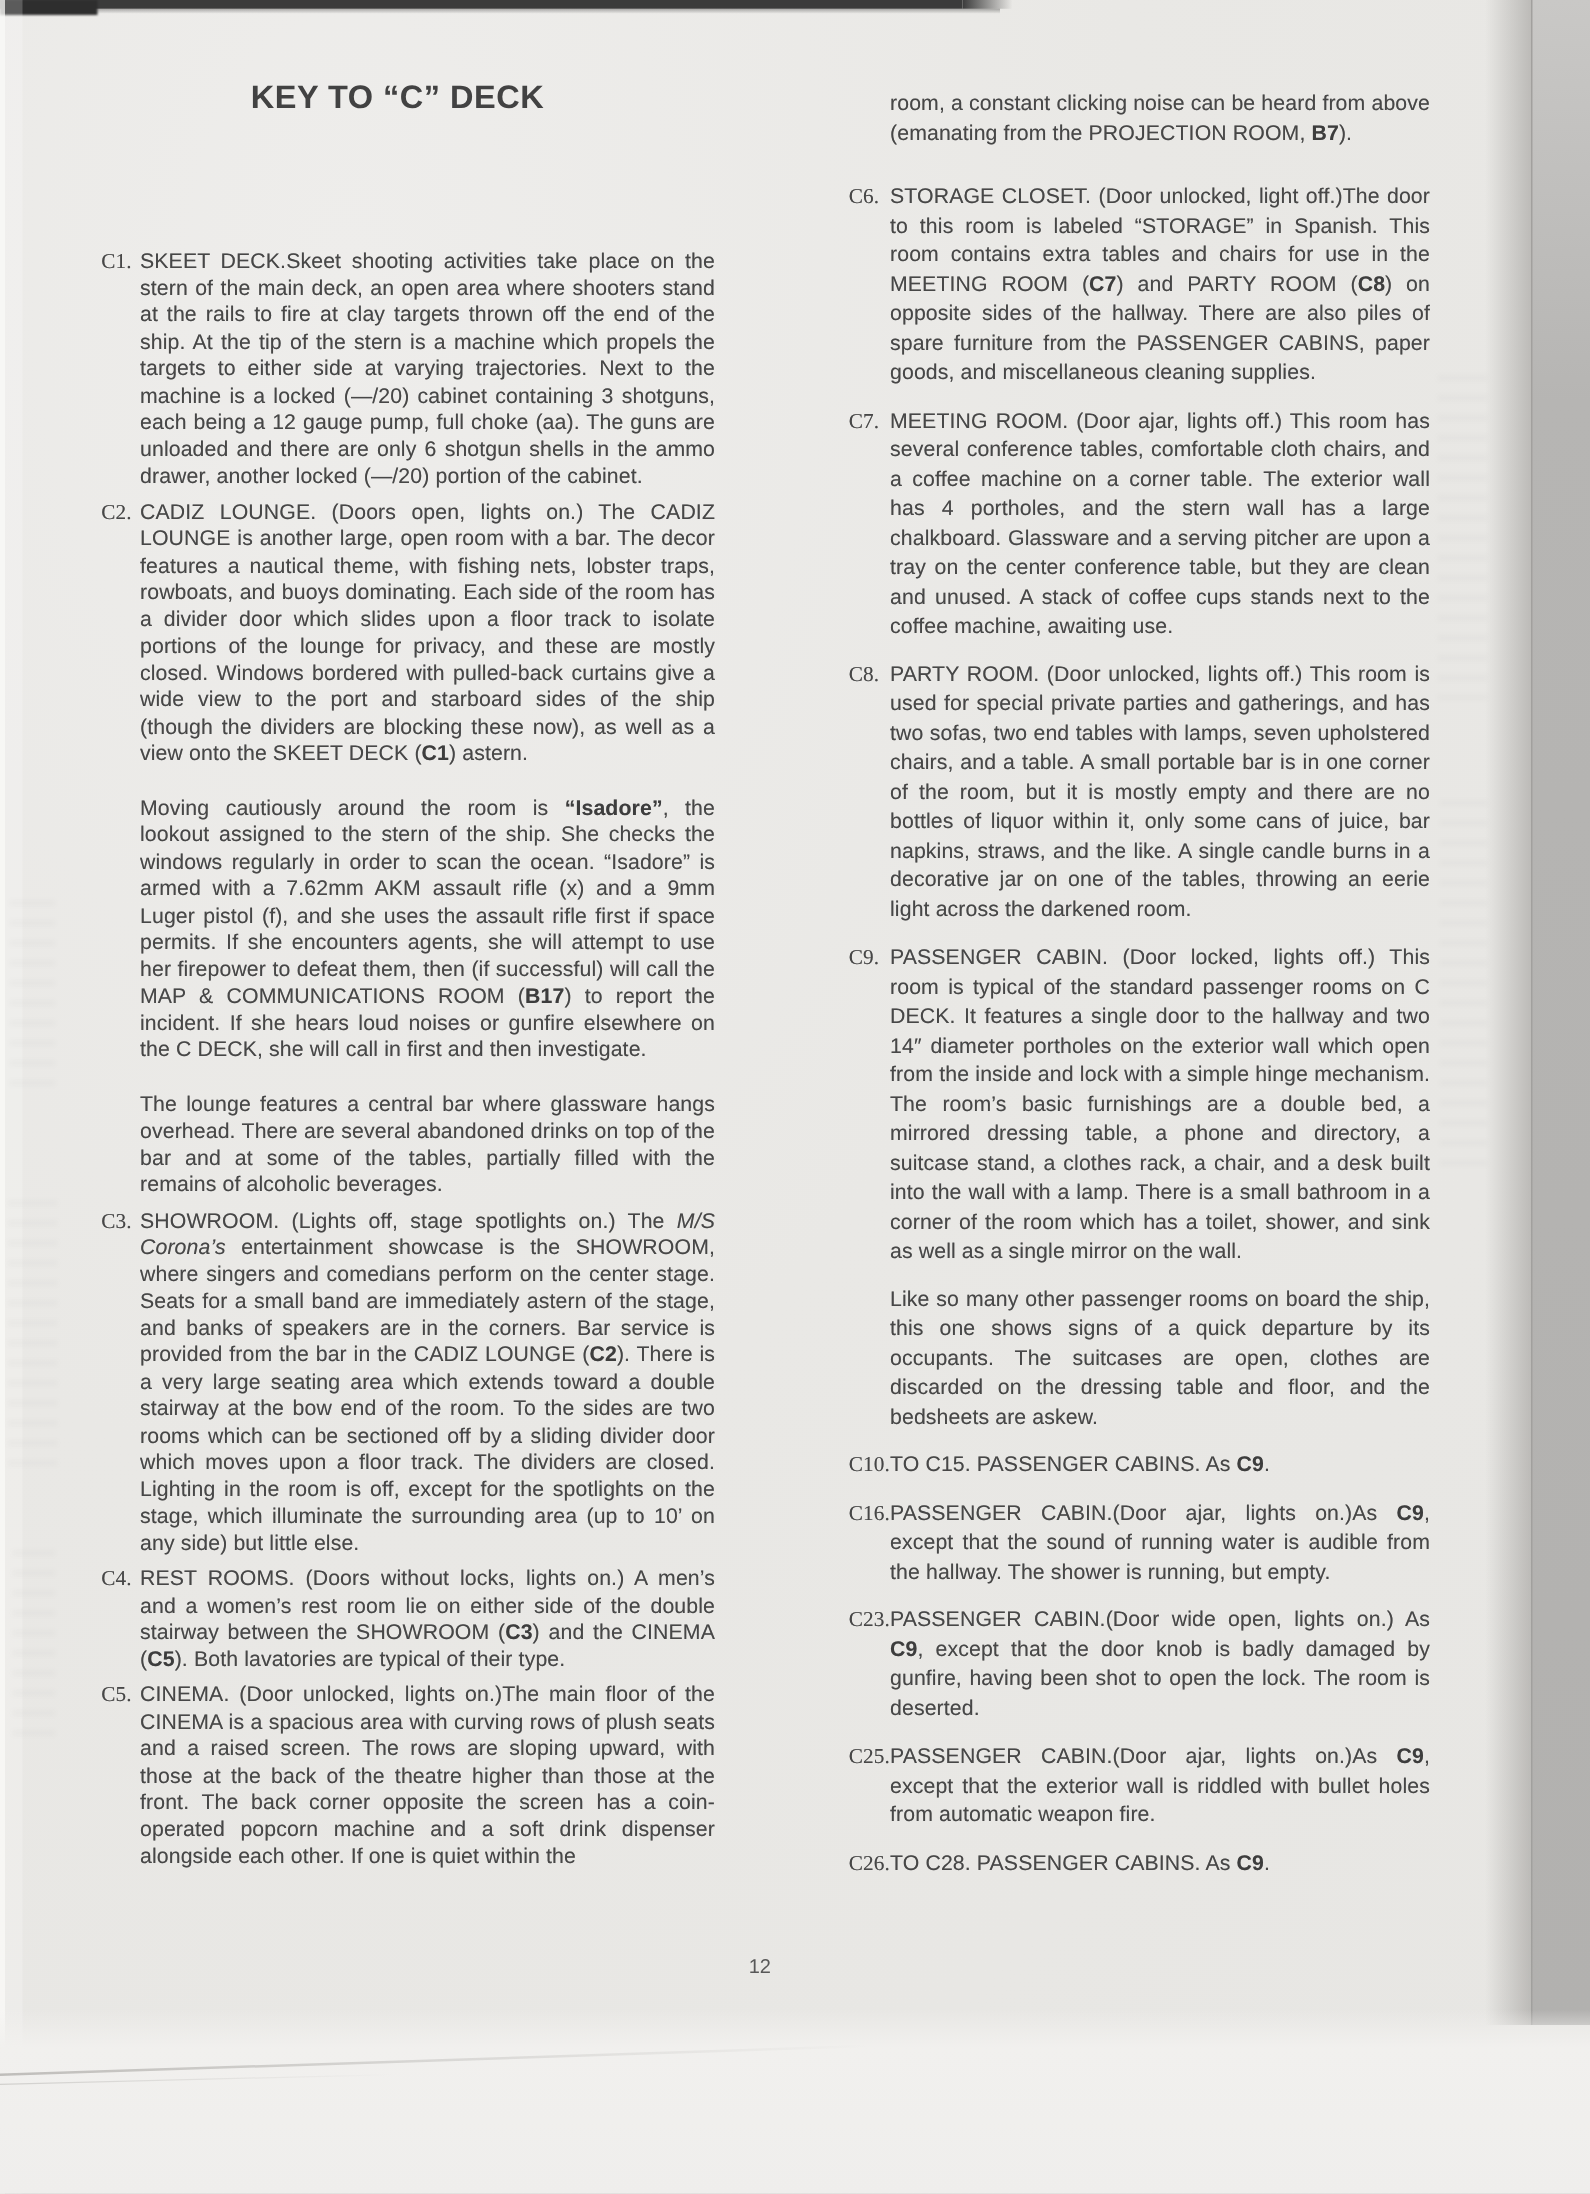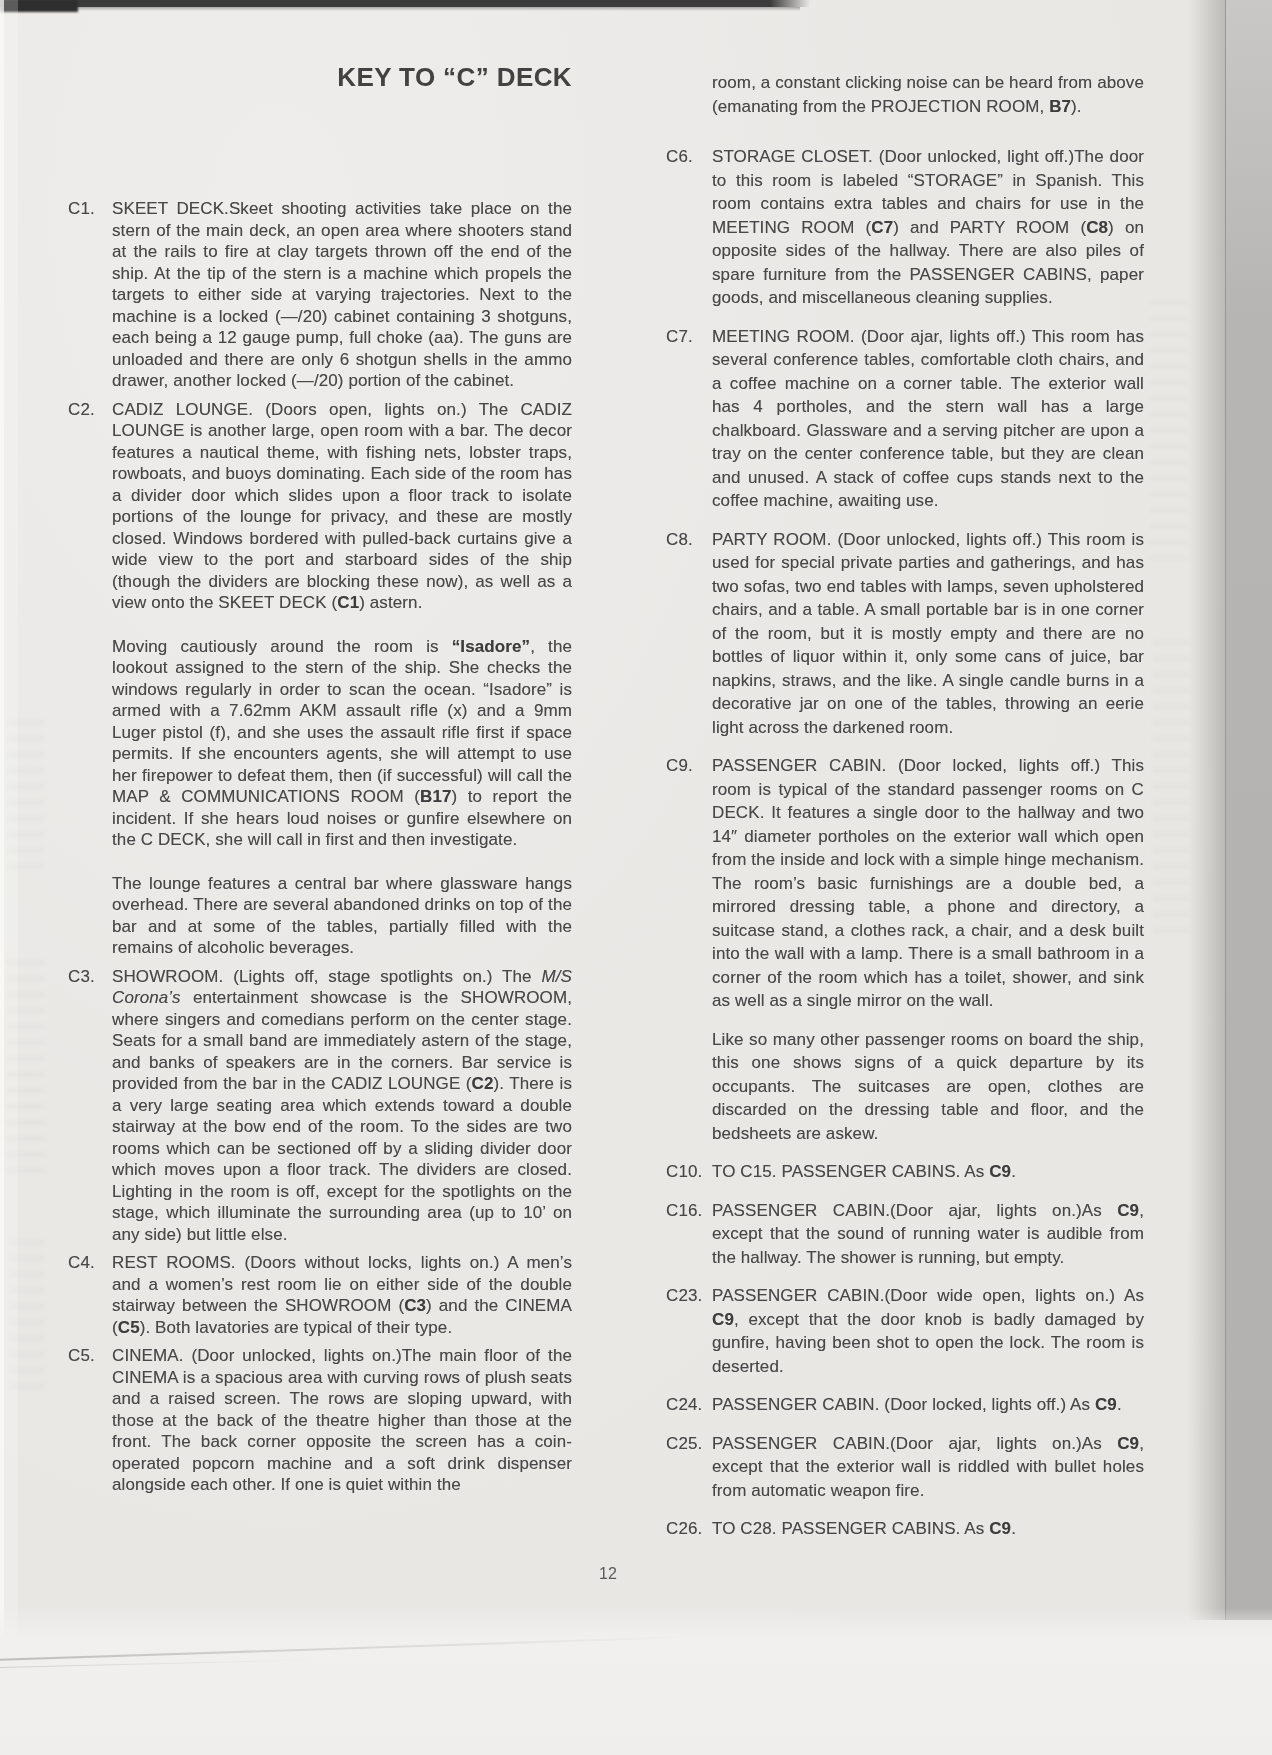--- a/index.html
+++ b/index.html
@@ -35,31 +35,31 @@
   .crease2{position:absolute;left:-4px;top:1667px;width:320px;height:1px;
     background:linear-gradient(to right,rgba(150,148,144,.35),rgba(150,148,144,0));
     transform:rotate(-1.4deg);transform-origin:left center;}
   .ghost{position:absolute;filter:blur(2px);opacity:.55;
     background:repeating-linear-gradient(rgba(110,110,110,.07) 0 5px,rgba(0,0,0,0) 5px 16px);}
   
   .col{position:absolute;color:#474747;}
   .col-left{left:64px;top:62px;width:508px;}
   .col-right{left:662px;top:55px;width:482px;margin-top:16px;}
   .doc-title{
-    margin:0 0 106px 0;text-align:right;
+    margin:0 0 106px 0;text-align:center;
     font-size:26px;line-height:30px;font-weight:bold;color:#424242;
     letter-spacing:.4px;
   }
   .entry{position:relative;}
   .col-left .entry{margin-bottom:7px;}
   .col-right .entry{margin-bottom:15px;}
   .col-right .entry.intro{margin-bottom:27px;}
   .col-left .entry{padding-left:48px;}
   .col-right .entry{padding-left:50px;}
-  .entry-id{position:absolute;left:4px;top:0;}
+  .entry-id{position:absolute;left:17px;top:0;font-family:Liberation Serif, serif;}
   .para{margin:0;text-align:justify;font-size:17px;letter-spacing:.1px;
     text-shadow:0 0 .4px rgba(80,80,80,.45);}
   .col-left .para{line-height:21.5px;}
   .col-right .para{line-height:23.5px;}
   .col-left .para + .para{margin-top:22px;}
   .col-right .para + .para{margin-top:15px;}
   .para b{font-weight:bold;color:#3d3d3d;}
   .para i{font-style:italic;}
   .pageno{position:absolute;left:599px;top:1565px;font-size:16px;color:#585858;}
 </style>
@@ -127,23 +127,20 @@
         <div class="entry">
           <p class="para"><span class="entry-id">C10.</span><span>TO C15. PASSENGER CABINS. As </span><b>C9</b><span>.</span></p>
         </div>
         <div class="entry">
           <p class="para"><span class="entry-id">C16.</span><span>PASSENGER CABIN.(Door ajar, lights on.)As </span><b>C9</b><span>, except that the sound of running water is audible from the hallway. The shower is running, but empty.</span></p>
         </div>
         <div class="entry">
           <p class="para"><span class="entry-id">C23.</span><span>PASSENGER CABIN.(Door wide open, lights on.) As </span><b>C9</b><span>, except that the door knob is badly damaged by gunfire, having been shot to open the lock. The room is deserted.</span></p>
         </div>
         <div class="entry">
-          <p class="para"><span class="entry-id">C24.</span><span>PASSENGER CABIN. (Door locked, lights off.) As </span><b>C9</b><span>.</span></p>
-        </div>
-        <div class="entry">
           <p class="para"><span class="entry-id">C25.</span><span>PASSENGER CABIN.(Door ajar, lights on.)As </span><b>C9</b><span>, except that the exterior wall is riddled with bullet holes from automatic weapon fire.</span></p>
         </div>
         <div class="entry">
           <p class="para"><span class="entry-id">C26.</span><span>TO C28. PASSENGER CABINS. As </span><b>C9</b><span>.</span></p>
         </div>
       </div>
   </div>
 
   <div class="bottom-light"></div>
   <div class="crease1"></div>

